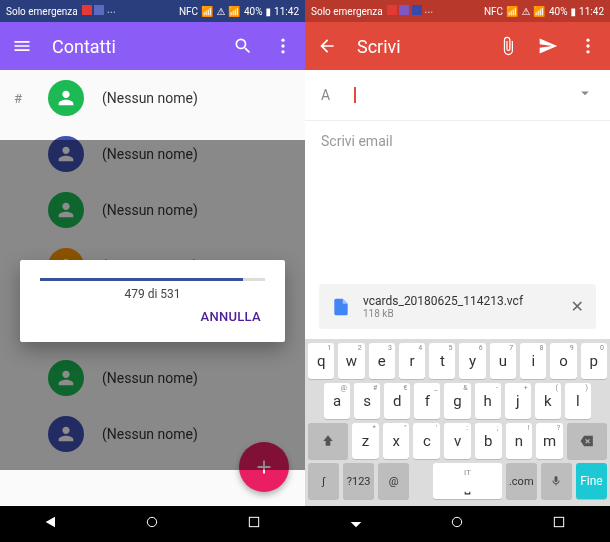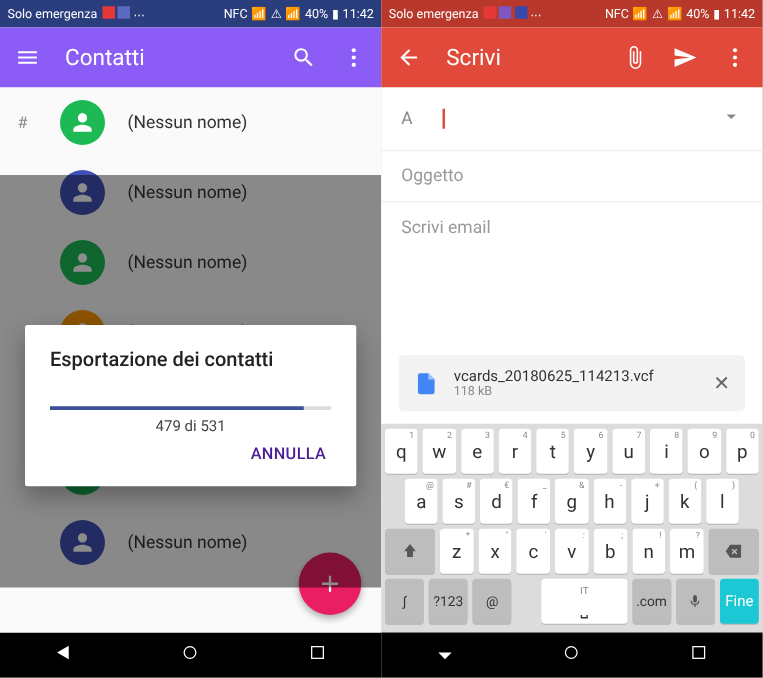--- a/index.html
+++ b/index.html
@@ -181,21 +181,20 @@
           <span class="contact-name">(Nessun nome)</span>
         </div>
       </div>
     <div class="fab">
       <svg viewBox="0 0 24 24" width="22" height="22" fill="#fff">
           <path d="M19 13h-6v6h-2v-6H5v-2h6V5h2v6h6v2z"></path>
         </svg>
     </div>
     <div class="scrim"></div>
     <div class="dialog">
-      <div class="dialog-title">Esportazione dei contatti</div>
       <div class="progress-track">
         <div class="progress-fill" id="progress-fill" style="width: 90%;"></div>
       </div>
       <div class="progress-text">479 di 531</div>
       <div class="dialog-btn">ANNULLA</div>
     </div>
   </div>
 
   <div class="navbar">
     <div><svg viewBox="0 0 24 24" fill="#fff">
@@ -260,21 +259,20 @@
   <div class="compose-body">
     <div class="to-row">
       <span class="to-label">A</span>
       <span class="to-cursor"></span>
       <span class="to-chevron">
         <svg viewBox="0 0 24 24" width="18" height="18" fill="#888">
             <path d="M7 10l5 5 5-5z"></path>
           </svg>
       </span>
     </div>
-    <div class="subject-row">Oggetto</div>
     <div class="body-row">Scrivi email</div>
     <div class="spacer"></div>
     <div class="attachment">
       <svg class="att-icon" viewBox="0 0 24 24">
           <path fill="#4285f4" d="M14 2H6a2 2 0 00-2 2v16a2 2 0 002 2h12a2 2 0 002-2V8l-6-6z"></path>
           <path fill="#a0c3ff" d="M14 2v6h6"></path>
         </svg>
       <div class="att-text">
         <div class="att-name">vcards_20180625_114213.vcf</div>
         <div class="att-size">118 kB</div>

